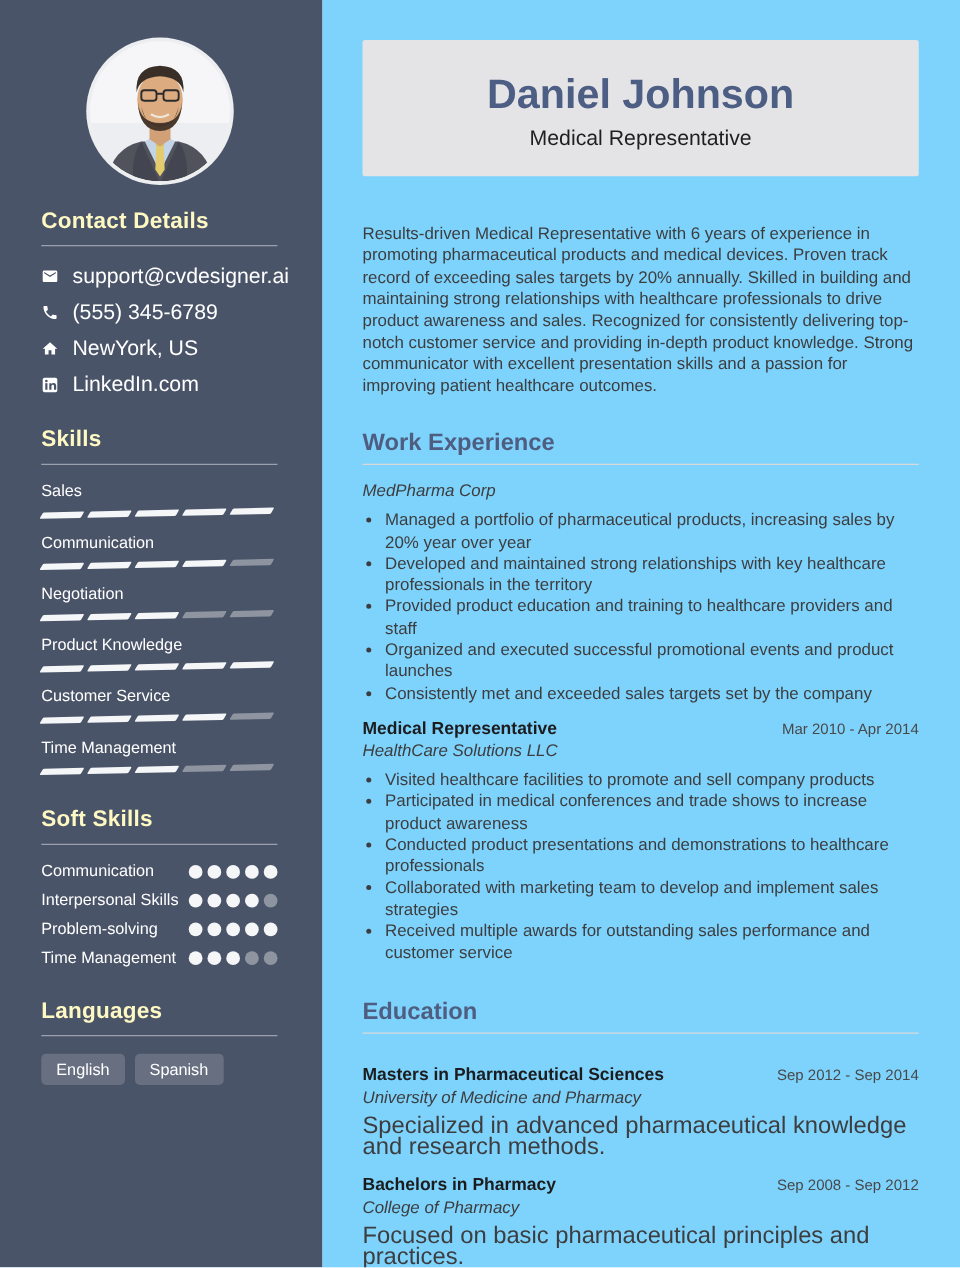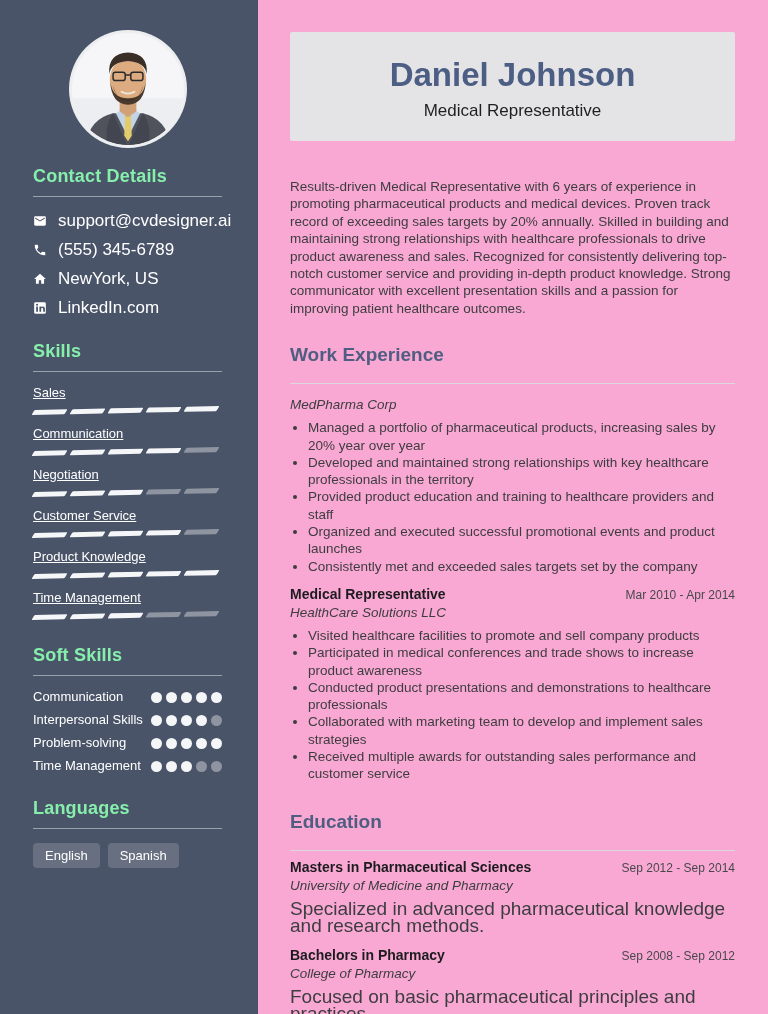--- a/index.html
+++ b/index.html
@@ -6,58 +6,58 @@
   html,body { background:#ffffff; }
   body { font-family:"Liberation Sans","DejaVu Sans",sans-serif; color:#3d3d3f; }
   .page { width:768px; height:1014px; display:flex; background:#ffffff; overflow:hidden; }
 
   
   .sidebar { width:258px; flex:0 0 258px; background:#4a5468; color:#ffffff; padding:0 36px 20px 33px; }
   .photo-wrap { width:112px; height:112px; border-radius:50%; margin:33px auto 0; overflow:hidden;
                 box-shadow:0 0 0 3px rgba(255,255,255,0.9); background:#f3f3f5; }
   .photo-wrap svg { display:block; width:112px; height:112px; }
 
-  .sb-section h2 { font-size:18px; font-weight:700; color:#86efac; letter-spacing:.2px;
+  .sb-section h2 { font-size:18px; font-weight:700; color:#fef9c3; letter-spacing:.2px;
                    padding-bottom:9px; border-bottom:1px solid rgba(255,255,255,0.45); }
   .sb-contact h2 { margin-top:21px; }
   .sb-contact ul { list-style:none; margin-top:14px; }
   .sb-contact li { display:flex; align-items:center; gap:11px; margin-bottom:9px; font-size:17px; }
   .cicon { width:14px; height:14px; flex:0 0 14px; display:inline-flex; align-items:center; justify-content:center; }
   .cicon svg { width:14px; height:14px; fill:#ffffff; }
 
   .sb-skills h2 { margin-top:23px; }
-  .skill-item { margin-top:13px;text-decoration:underline; }
+  .skill-item { margin-top:13px; }
   .skill-item .sk-label { font-size:13px; margin-bottom:8px; }
   .bar { display:flex; gap:5px; height:5px; transform:rotate(-1.2deg); }
   .seg { width:33px; height:5px; background:rgba(255,255,255,0.38); transform:skewX(-32deg); border-radius:1px; }
   .seg.on { background:#f5f6f8; }
 
   .sb-soft h2 { margin-top:27px; margin-bottom:12px; }
   .soft-row { display:flex; align-items:flex-start; margin-bottom:5px; }
   .soft-row .soft-label { flex:1; font-size:13px; line-height:18px; padding-right:6px; }
   .dots { display:flex; gap:4px; padding-top:4px; }
   .dot { width:11px; height:11px; border-radius:50%; background:rgba(255,255,255,0.38); }
   .dot.on { background:#f5f6f8; }
 
   .sb-lang h2 { margin-top:23px; margin-bottom:14px; }
   .tags { display:flex; gap:8px; }
   .tag { background:rgba(255,255,255,0.16); color:#ffffff; font-size:13px; padding:5px 12px; border-radius:4px; }
 
   
-  .main { flex:1; background:#f9a8d4; padding:32px 33px 0 32px; }
+  .main { flex:1; background:#7dd3fc; padding:32px 33px 0 32px; }
   .namebox { background:#e4e4e6; border-radius:2px; text-align:center; padding:24px 10px 20px; }
   .namebox h1 { font-size:33px; font-weight:700; color:#4d5e85; margin-bottom:7px; }
   .namebox .subtitle { font-size:17px; color:#1f1f21; }
 
   .summary { margin-top:37px; font-size:13.5px; line-height:17.4px; color:#3d3d3f; }
 
-  .m-section h2 { font-size:19px; font-weight:700; color:#4e5d80; padding-bottom:17px;
+  .m-section h2 { font-size:19px; font-weight:700; color:#4e5d80; padding-bottom:5px;
                   border-bottom:1px solid #d9d9db; }
   .sec-work h2 { margin-top:27px; margin-bottom:13px; }
-  .sec-edu  h2 { margin-top:28px; margin-bottom:8px; }
+  .sec-edu  h2 { margin-top:28px; margin-bottom:24px; }
 
   .entry-head { display:flex; justify-content:space-between; align-items:baseline; }
   .entry-head .etitle { font-size:14px; font-weight:700; color:#1c1c1e; }
   .entry-head .edate { font-size:12px; color:#48484a; white-space:nowrap; padding-left:10px; }
   .ecompany { font-size:13.5px; color:#3d3d3f; margin:3px 0 7px;font-style:italic; }
   ul.bullets { margin:0 0 11px 0; padding-left:18px; }
   ul.bullets li { font-size:13.5px; line-height:17.3px; color:#3d3d3f; }
   .edesc { font-size:19px; line-height:17.3px; color:#3d3d3f; margin:6px 0 13px; }
 </style>
 </head>
@@ -172,37 +172,37 @@
         <div class="sk-label">Negotiation</div>
         <div class="bar">
             <span class="seg on"></span>
             <span class="seg on"></span>
             <span class="seg on"></span>
             <span class="seg"></span>
             <span class="seg"></span>
           </div>
       </div>
       <div class="skill-item">
+        <div class="sk-label">Product Knowledge</div>
+        <div class="bar">
+            <span class="seg on"></span>
+            <span class="seg on"></span>
+            <span class="seg on"></span>
+            <span class="seg on"></span>
+            <span class="seg on"></span>
+          </div>
+      </div>
+      <div class="skill-item">
         <div class="sk-label">Customer Service</div>
         <div class="bar">
             <span class="seg on"></span>
             <span class="seg on"></span>
             <span class="seg on"></span>
             <span class="seg on"></span>
             <span class="seg"></span>
-          </div>
-      </div>
-      <div class="skill-item">
-        <div class="sk-label">Product Knowledge</div>
-        <div class="bar">
-            <span class="seg on"></span>
-            <span class="seg on"></span>
-            <span class="seg on"></span>
-            <span class="seg on"></span>
-            <span class="seg on"></span>
           </div>
       </div>
       <div class="skill-item">
         <div class="sk-label">Time Management</div>
         <div class="bar">
             <span class="seg on"></span>
             <span class="seg on"></span>
             <span class="seg on"></span>
             <span class="seg"></span>
             <span class="seg"></span>

